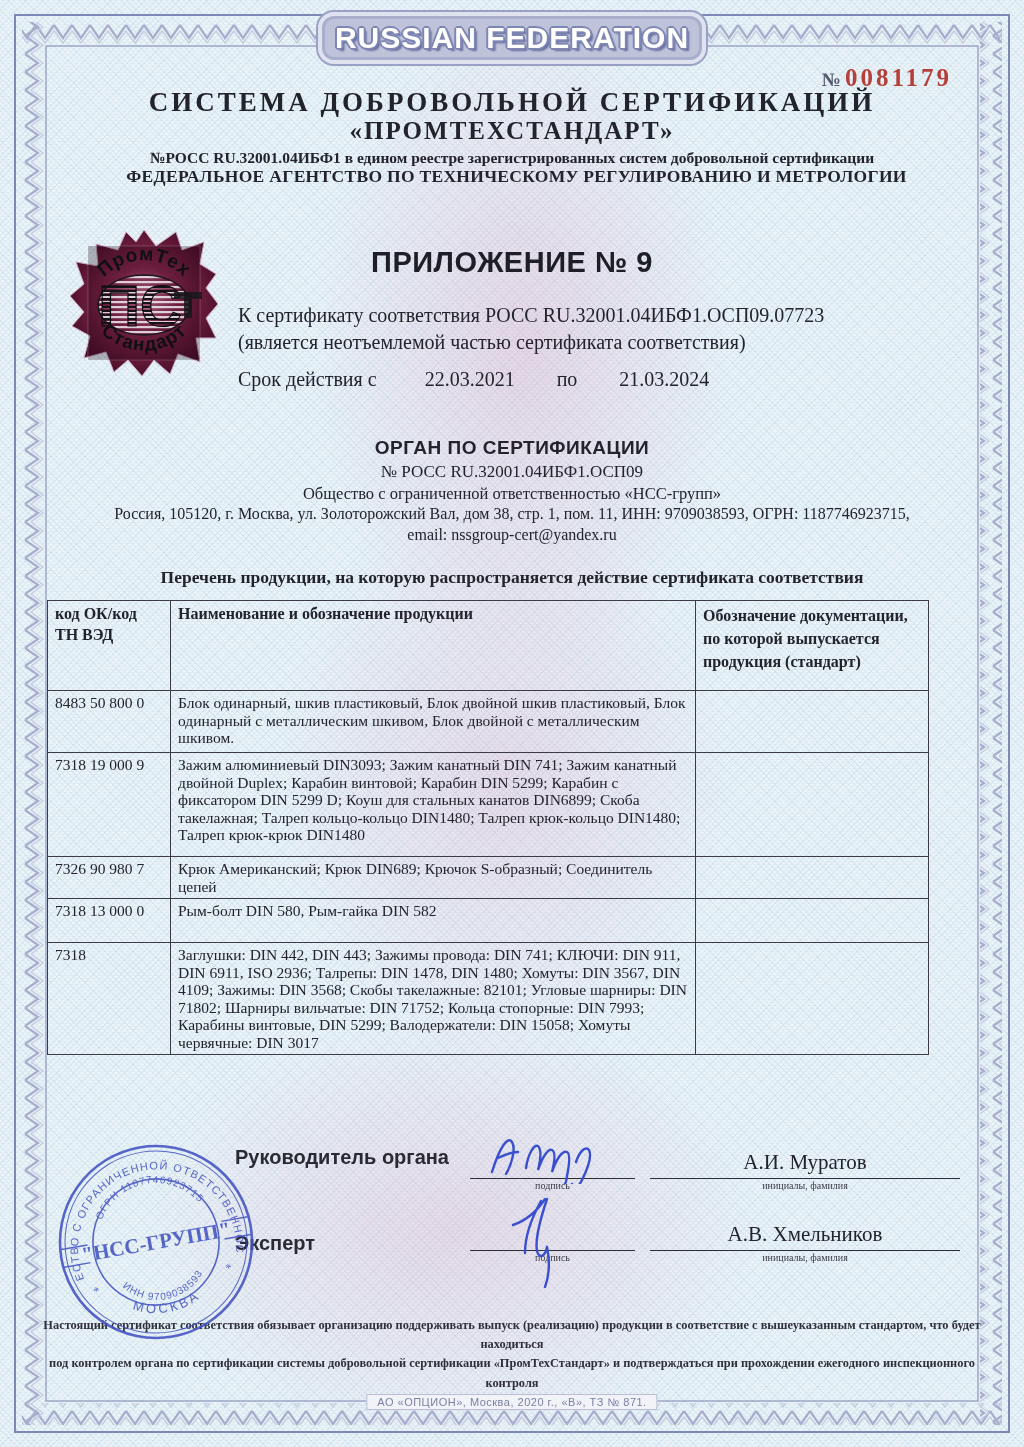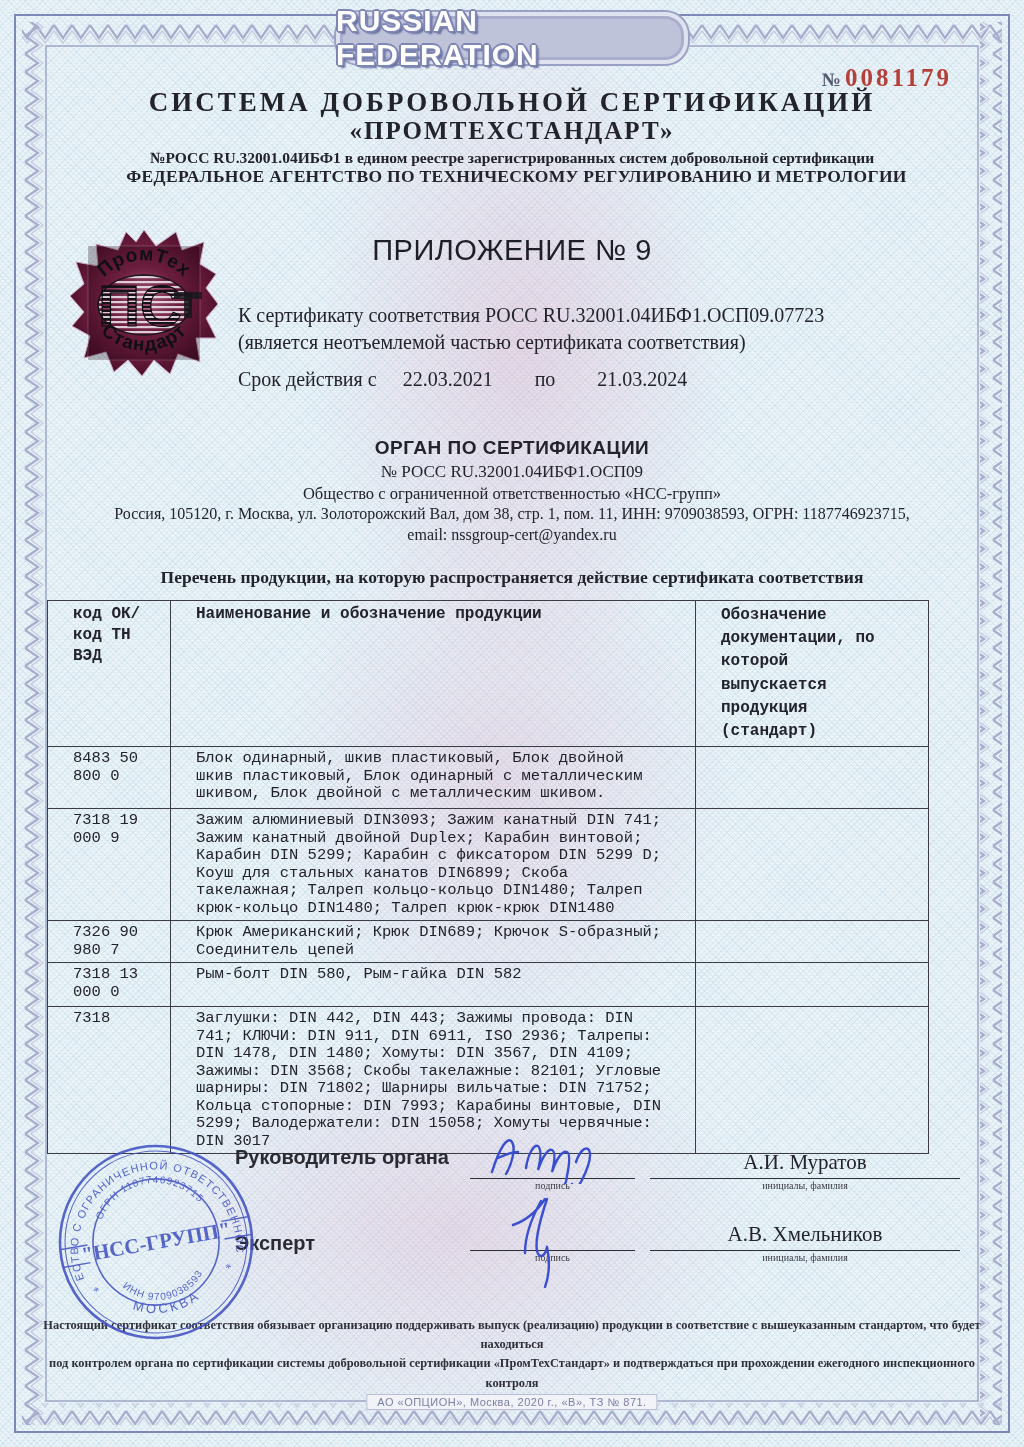--- a/index.html
+++ b/index.html
@@ -13,54 +13,54 @@
       radial-gradient(ellipse 430px 300px at 44% 85%, rgba(219,158,192,.30), rgba(219,158,192,0) 72%),
       repeating-linear-gradient(45deg, rgba(90,160,200,.11) 0 1px, transparent 1px 4px),
       repeating-linear-gradient(-45deg, rgba(90,160,200,.11) 0 1px, transparent 1px 4px),
       repeating-linear-gradient(0deg, rgba(140,185,215,.07) 0 1px, transparent 1px 3px);
   }
   .abs{position:absolute;}
   .ctr{left:0;right:0;text-align:center;}
   
   .plaque{
     top:12px;left:50%;transform:translateX(-50%);
-    width:352px;height:52px;display:flex;align-items:center;justify-content:center;
-    background:#bfc3da;border-radius:23px;
+    width:388px;height:52px;display:flex;align-items:center;justify-content:center;
+    background:#bfc3da;border-radius:16px;
     box-shadow:0 0 0 2px #9ba1c5, inset 0 0 0 4px #dfe2ef, inset 0 0 0 7px #a9aecd;
     z-index:5;
   }
   .plaque span{
     font-family:"Liberation Sans",sans-serif;font-weight:800;font-size:30px;letter-spacing:1px;
     color:#fff;
     text-shadow:-2px 0 #7e86b4,2px 0 #7e86b4,0 -2px #7e86b4,0 2px #7e86b4,
       -1px -1px #7e86b4,1px 1px #7e86b4,-1px 1px #7e86b4,1px -1px #7e86b4,3px 3px 2px #676f9e;
   }
   .cert-no{top:64px;right:72px;z-index:4;white-space:nowrap;}
   .cert-no .pre{font-size:19px;color:#565b72;font-weight:700;}
   .cert-no .num{font-size:25px;color:#b5403a;font-weight:700;letter-spacing:3px;}
   .h-line1{top:87px;font-size:27px;font-weight:700;letter-spacing:3px;}
   .h-line2{top:117px;font-size:25px;font-weight:700;letter-spacing:2px;}
   .h-line3{top:149px;font-size:15.5px;font-weight:700;}
   .h-line4{top:166px;font-size:17.5px;font-weight:700;letter-spacing:.3px;padding-left:9px;}
-  .appendix-title{top:234px;font-family:"Liberation Sans",sans-serif;font-weight:400;font-size:29px;letter-spacing:.5px;color:#1e1e27;}
+  .appendix-title{top:246px;font-family:"Liberation Sans",sans-serif;font-weight:700;font-size:29px;letter-spacing:.5px;color:#1e1e27;}
   .app-line1{top:304px;left:238px;font-size:20px;}
   .app-line2{top:331px;left:238px;font-size:20px;}
   .validity{top:368px;left:238px;font-size:20px;display:flex;}
-  .validity .g1{margin-left:26px;} .validity .g2{margin-left:42px;} .validity .g3{margin-left:42px;}
+  .validity .g1{margin-left:48px;} .validity .g2{margin-left:42px;} .validity .g3{margin-left:42px;}
   .org-title{top:437px;font-family:"Liberation Sans",sans-serif;font-weight:700;font-size:19px;letter-spacing:.5px;}
   .org-number{top:462px;font-size:17px;}
   .org-name{top:484px;font-size:16.5px;}
   .org-address{top:505px;font-size:16px;}
   .org-email{top:526px;font-size:16px;}
   .products-caption{top:567px;font-size:17.5px;font-weight:700;}
   table.prod{
     position:absolute;top:600px;left:47px;width:881px;border-collapse:collapse;
     font-size:15.5px;line-height:1.13;table-layout:fixed;
   }
-  table.prod td,table.prod th{border:1.4px solid #3c3c45;vertical-align:top;padding:3px 25px;text-align:left;font-family:Liberation Mono, monospace;}
+  table.prod td,table.prod th{border:1.4px solid #3c3c45;vertical-align:top;padding:3px 7px;text-align:left;}
   col.c1{width:123px;} col.c2{width:525px;} col.c3{width:233px;}
   th.hc{font-size:16px;line-height:1.3;}
   th.hc3{text-align:center;font-size:16px;line-height:1.45;padding-top:5px;}
   tr.hr{height:90px;} tr.r0{height:62px;} tr.r1{height:104px;} tr.r2{height:38px;} tr.r3{height:44px;} tr.r4{height:112px;}
   
   .role1{top:1146px;left:235px;font-family:"Liberation Sans",sans-serif;font-weight:700;font-size:20px;color:#2a2a33;}
   .role2{top:1232px;left:235px;font-family:"Liberation Sans",sans-serif;font-weight:700;font-size:20px;color:#2a2a33;}
   .sigline{border-top:1.6px solid #2e2e36;text-align:center;}
   .sublabel{font-size:10px;color:#3c3c46;padding-top:1px;}
   .sig-name{font-size:21px;text-align:center;}

